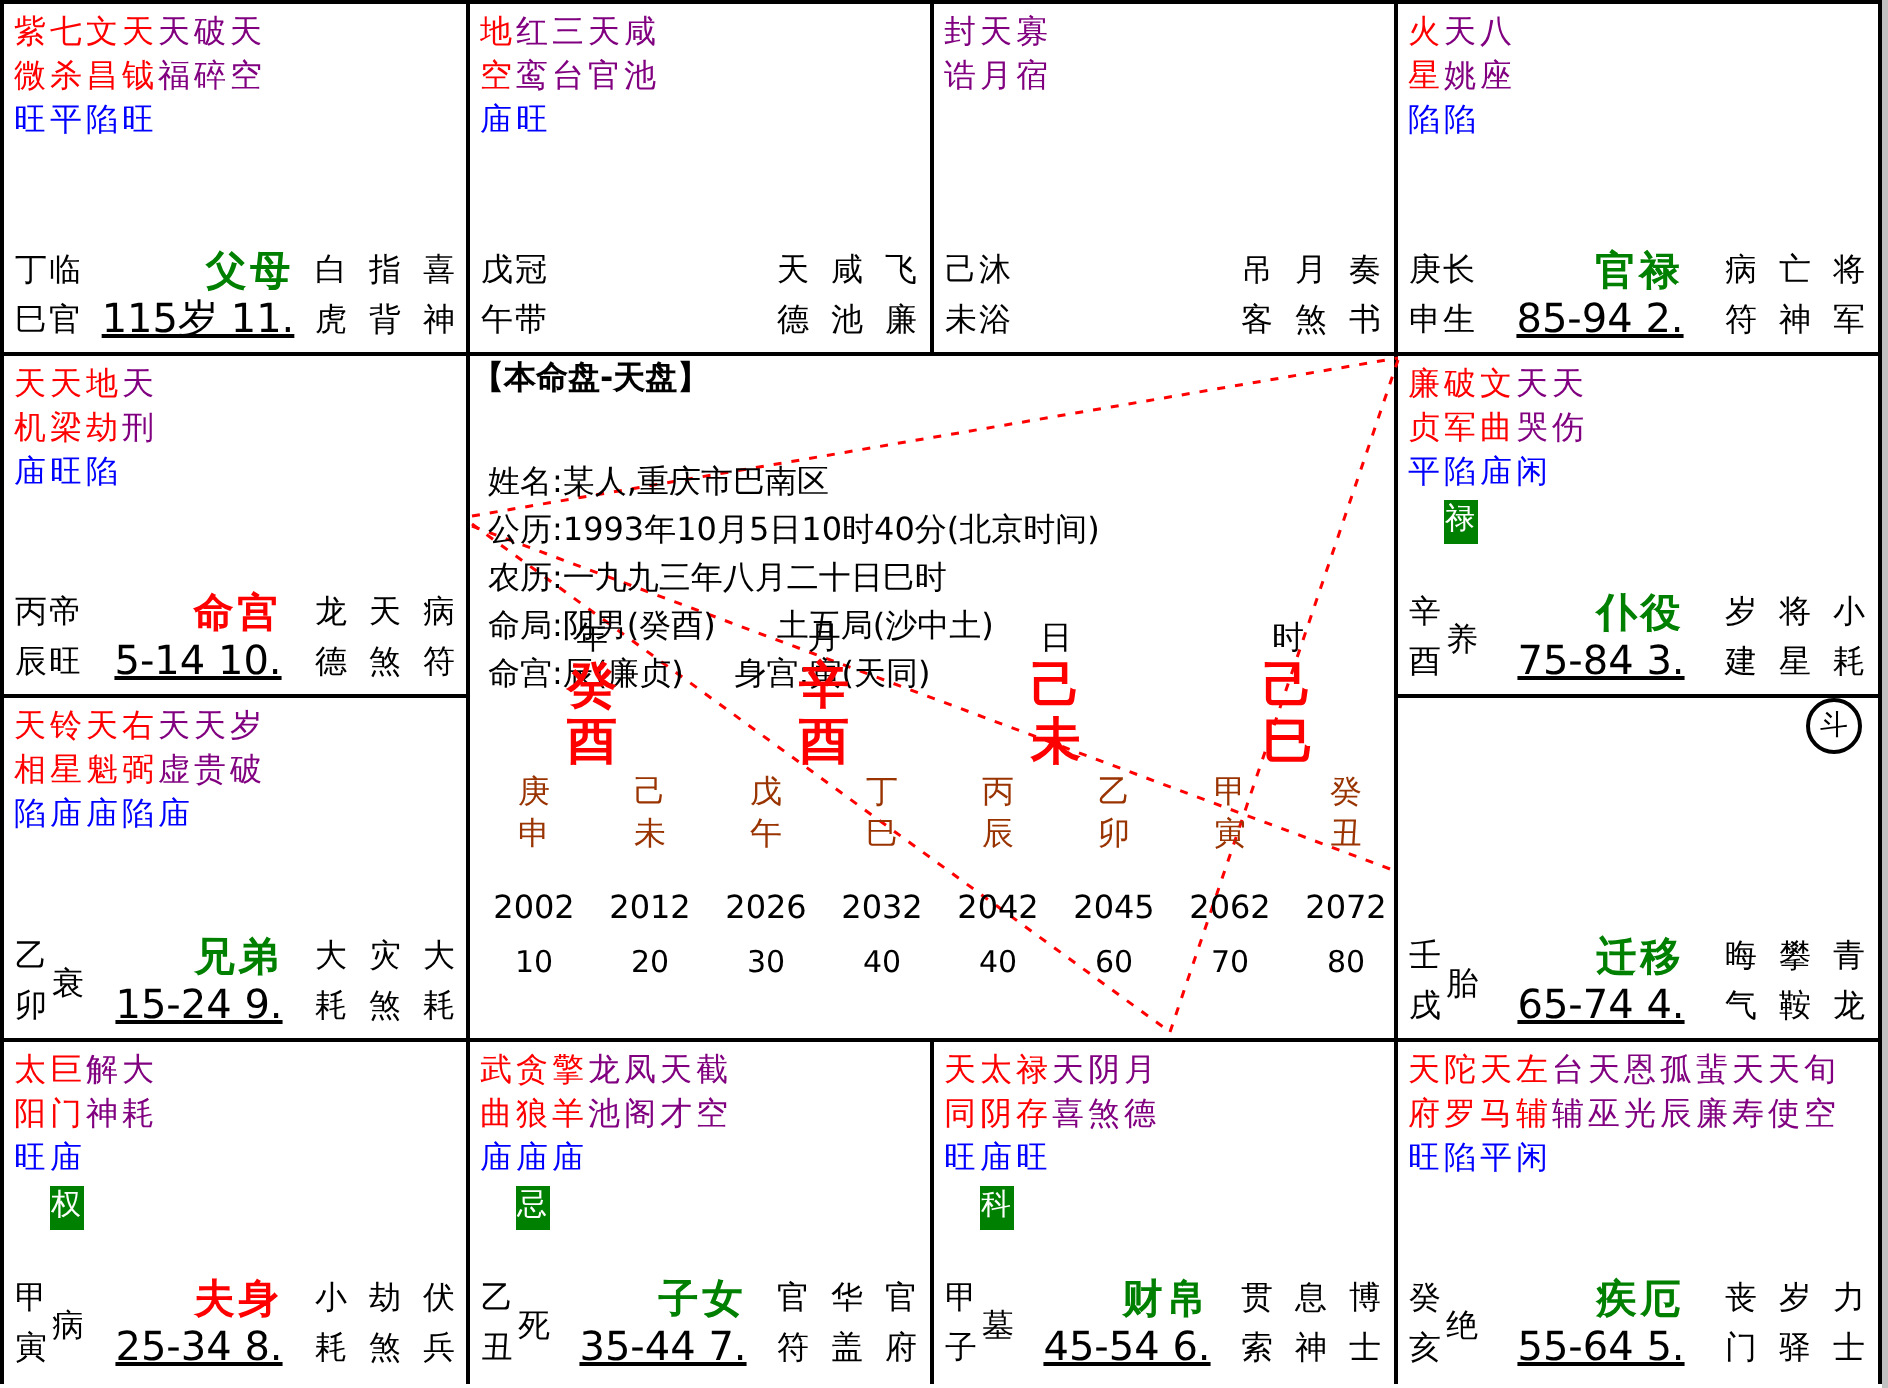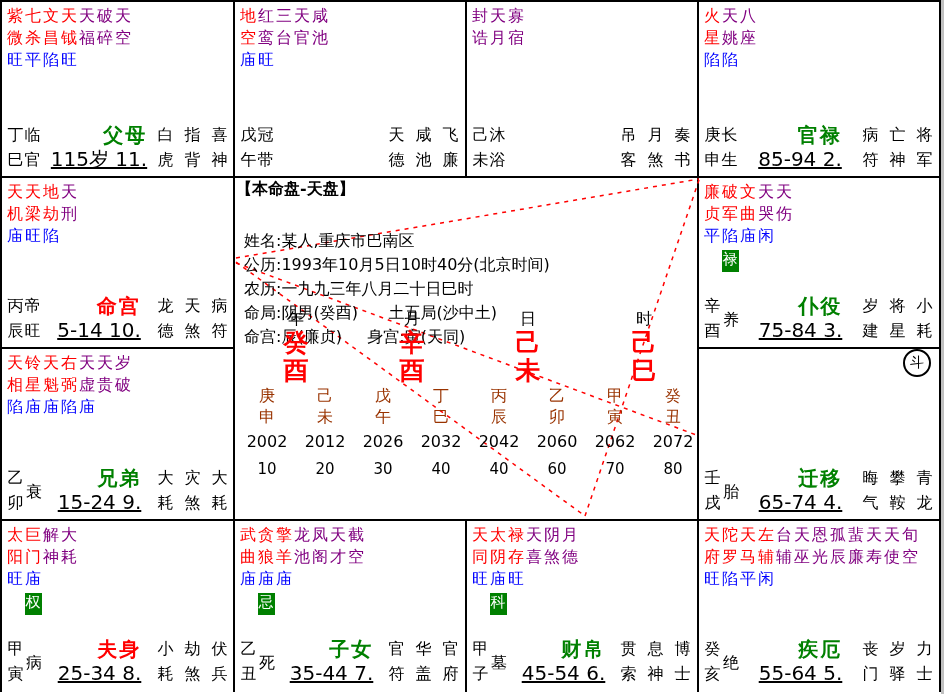--- a/index.html
+++ b/index.html
@@ -32,21 +32,21 @@
   #info-lines{position:absolute;top:24px;left:8px;font-size:16px;line-height:24px;
               color:#000;white-space:pre;margin-top:28px;}
   #pillars{position:absolute;top:132px;left:2px;width:464px;display:flex;}
   .pgroup{width:116px;text-align:center;}
   .phead{font-size:16px;line-height:20px;color:#000;}
   .pbig{font-size:25px;font-weight:bold;color:#ff0000;line-height:28px;}
   .pbig div{height:28px;}
   .decades{display:flex;}
   .dcol{width:58px;text-align:center;}
   .dstem{color:#993300;font-size:16px;line-height:21px;}
-  .dyear{color:#000;font-size:16px;line-height:20px;margin-top:5px;}
+  .dyear{color:#000;font-size:16px;line-height:20px;margin-top:17px;}
   .dage{color:#000;font-size:15px;line-height:20px;margin-top:7px;}
   #aspects{position:absolute;left:0;top:0;pointer-events:none;}
   #dou{position:absolute;left:903px;top:349px;width:24px;height:24px;border:2px solid #000;
        border-radius:50%;background:#fff;display:flex;align-items:center;justify-content:center;
        font-size:14px;color:#000;z-index:6;}
 </style>
 </head>
 <body>
 
 <div id="chart">
@@ -793,21 +793,21 @@
                 <div>辰</div>
               </div>
               <div class="dyear">2042</div>
               <div class="dage">40</div>
             </div>
             <div class="dcol">
               <div class="dstem">
                 <div>乙</div>
                 <div>卯</div>
               </div>
-              <div class="dyear">2060</div>
+              <div class="dyear">2045</div>
               <div class="dage">60</div>
             </div>
           </div></div>
         <div class="pgroup"><span class="phead">时</span><div class="pbig">
             <div>己</div>
             <div>巳</div>
           </div><div class="decades">
             <div class="dcol">
               <div class="dstem">
                 <div>甲</div>

